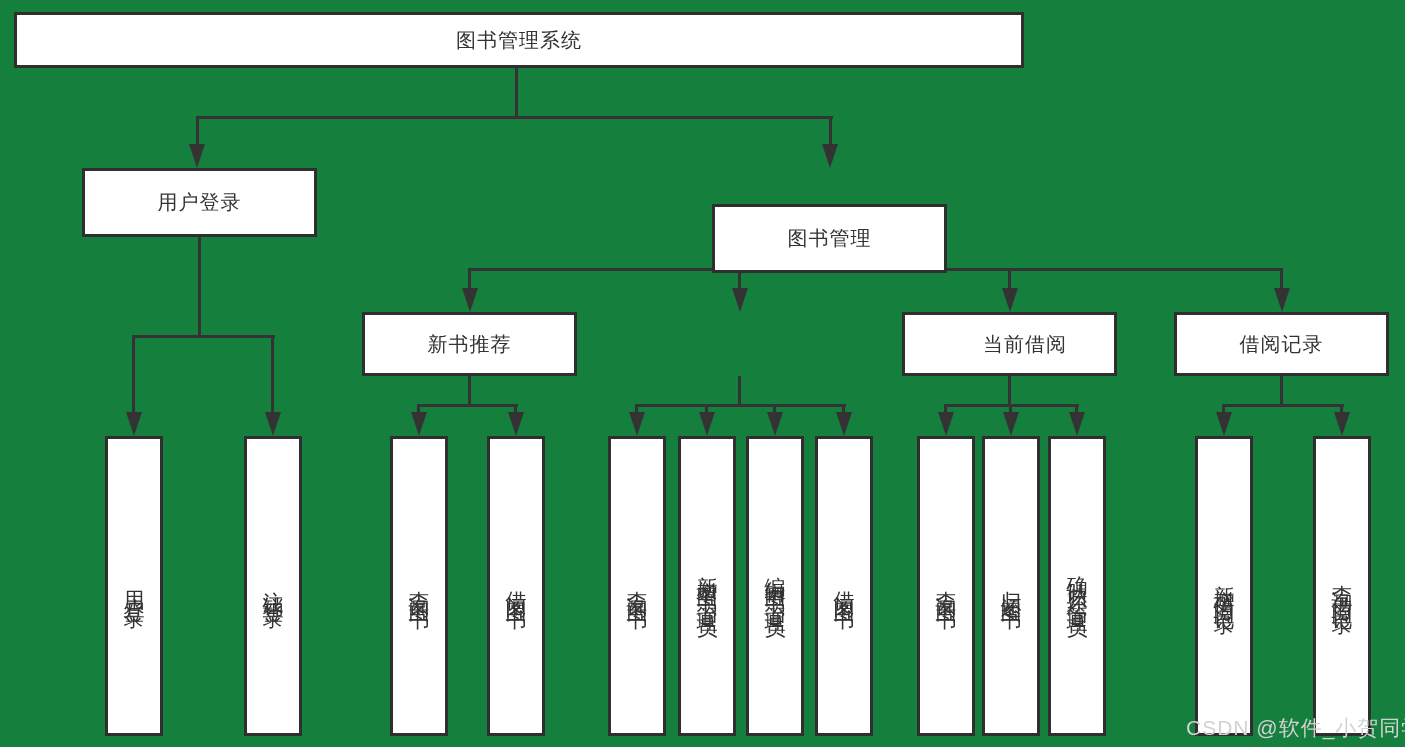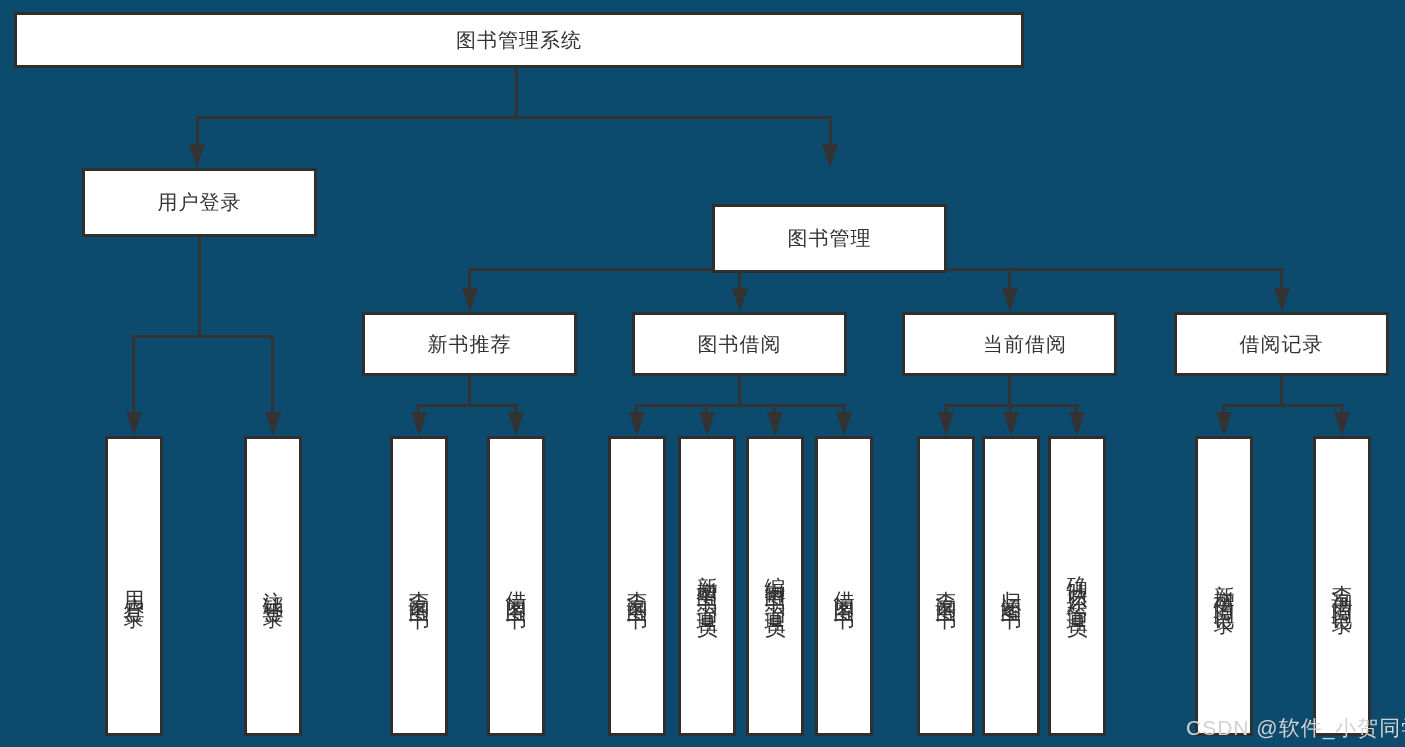--- a/index.html
+++ b/index.html
@@ -1,19 +1,19 @@
 <!DOCTYPE html>
 <html><head>
 <meta charset="utf-8">
 <style>
   html,body{margin:0;padding:0;background:#ffffff;}
   #canvas{
     position:relative;
     width:1405px;height:747px;
-    background:#0c4a6e;
+    background:#15803d;
     font-family:"Liberation Sans","DejaVu Sans",sans-serif;
     overflow:hidden;
   }
   .box{
     position:absolute;
     box-sizing:border-box;
     border:3px solid #2f2f2f;
     background:#ffffff;
     display:flex;align-items:center;justify-content:center;
     font-size:20px;color:#333333;
@@ -57,21 +57,20 @@
 <div id="canvas">
 
   <div class="box" style="left:14px;top:12px;width:1010px;height:56px;">图书管理系统</div>
 
   <div class="box" style="left:82px;top:168px;width:235px;height:69px;">用户登录</div>
 
   <div class="box" style="left:712px;top:168px;width:235px;height:69px;margin-top:36px;">图书管理</div>
 
   <div class="box" style="left:362px;top:312px;width:215px;height:64px;">新书推荐</div>
 
-  <div class="box" style="left:632px;top:312px;width:215px;height:64px;">图书借阅</div>
 
   <div class="box" style="left:902px;top:312px;width:215px;height:64px;padding-left:31px;">当前借阅</div>
 
   <div class="box" style="left:1174px;top:312px;width:215px;height:64px;">借阅记录</div>
 
   <div class="leafbox" style="left:105px;">用户登录</div>
   <div class="leafbox" style="left:244px;">注销登录</div>
 
   <div class="leafbox" style="left:390px;">查询图书</div>
   <div class="leafbox" style="left:487px;">借阅图书</div>

